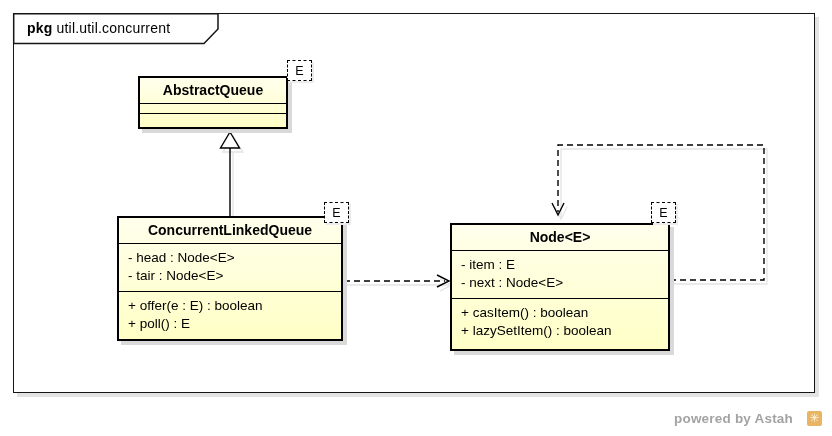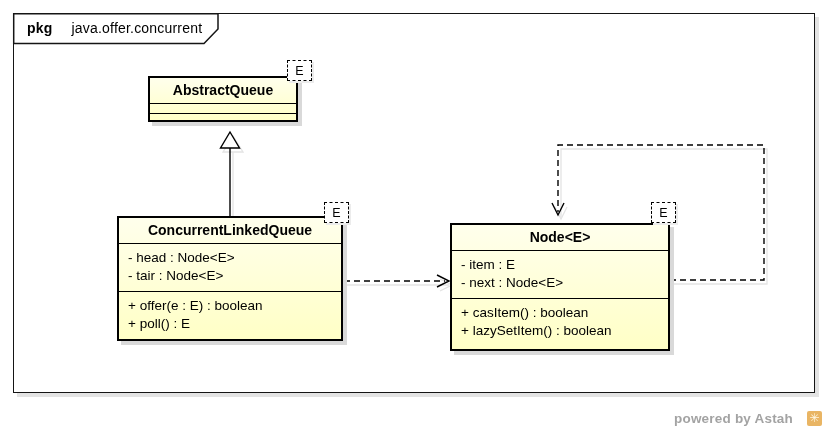--- a/index.html
+++ b/index.html
@@ -10,21 +10,21 @@
   
   .frame{
     position:absolute;left:13px;top:13px;width:802px;height:380px;
     background:#ffffff;border:1.5px solid #151515;box-sizing:border-box;
     box-shadow:4px 4px 0 #e3e3e3;z-index:0;
   }
   .frame-label{
     position:absolute;left:27px;top:20px;z-index:2;font-size:14px;
     white-space:nowrap;letter-spacing:.2px;
   }
-  .frame-label .kw{font-weight:bold;margin-right:19px;}
+  .frame-label .kw{font-weight:bold;margin-right:4px;}
   
   .overlay{position:absolute;left:0;top:0;z-index:1;pointer-events:none;}
   
   .uml-class{
     position:absolute;box-sizing:border-box;border:2px solid #000;
     background:linear-gradient(180deg,#ffffec 0%,#ffffc6 100%);
     box-shadow:4px 4px 0 #d9d9d9;display:flex;flex-direction:column;z-index:2;
   }
   .uml-class .name{
     font-weight:bold;font-size:14px;text-align:center;
@@ -84,24 +84,24 @@
 
     <g>
       <path d="M670,280 H764 V145 H558 V212" fill="none" stroke="#000" stroke-width="1.4" stroke-dasharray="6,4"></path>
       <path d="M552,203 L558,215 L564,203" fill="none" stroke="#000" stroke-width="1.4"></path>
     </g>
 
     <path d="M13.7,13.7 H218 V29 L204,43.5 H13.7 Z" fill="#ffffff" stroke="#151515" stroke-width="1.5"></path>
   </svg>
 
   <div class="frame-label">
-    <span class="kw">pkg</span><span>java.offer.concurrent</span>
+    <span class="kw">pkg</span><span>util.util.concurrent</span>
   </div>
 
-  <div class="uml-class" style="left:148px;top:76px;width:150px;height:46px;">
+  <div class="uml-class" style="left:138px;top:76px;width:150px;height:53px;">
     <div class="name">AbstractQueue</div>
     <div class="attrs empty"></div>
     <div class="ops empty"></div>
   </div>
   <div class="tparam" style="left:287px;top:60px;">
     <span>E</span>
   </div>
 
   <div class="uml-class" style="left:117px;top:216px;width:226px;height:125px;">
     <div class="name">ConcurrentLinkedQueue</div>

